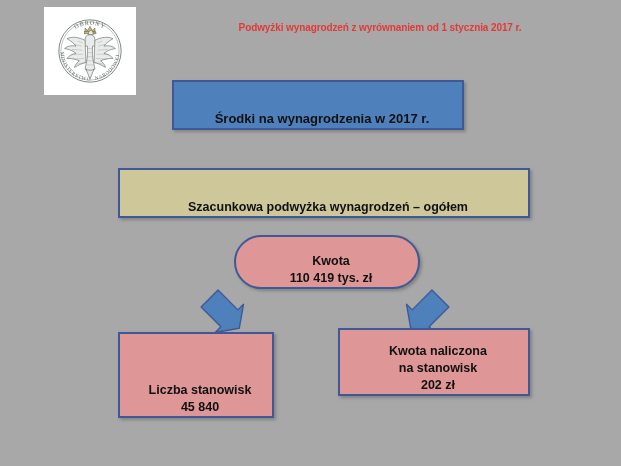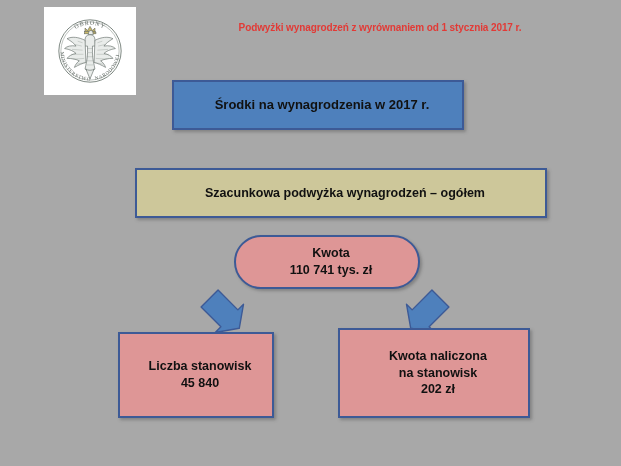--- a/index.html
+++ b/index.html
@@ -52,21 +52,21 @@
   }
 
   
   .box {
     position: absolute;
     box-sizing: border-box;
     border: 2px solid #3d5a96;
     display: flex;
     flex-direction: column;
     align-items: center;
-    justify-content: center;
+    justify-content: flex-end;
     text-align: center;
     color: #111111;
     font-weight: bold;
     line-height: 1.35;
     box-shadow: 2px 2px 3px rgba(60,60,60,0.35);
     padding-left: 8px;
   }
   .box .line { display: block; white-space: nowrap; }
 
   .box-funds {
@@ -78,21 +78,20 @@
     font-size: 13px;
   }
 
   .box-estimate {
     left: 118px;
     top: 168px;
     width: 412px;
     height: 50px;
     background: #cdc79a;
     font-size: 12.5px;
-    margin-left: 17px;
   }
 
   .box-amount {
     left: 234px;
     top: 235px;
     width: 186px;
     height: 54px;
     background: #de9696;
     font-size: 12.5px;
     border-radius: 27px;
@@ -104,21 +103,21 @@
     width: 156px;
     height: 86px;
     background: #de9696;
     font-size: 12.5px;
   }
 
   .box-per-position {
     left: 338px;
     top: 328px;
     width: 192px;
-    height: 90px;
+    height: 68px;
     background: #de9696;
     font-size: 12.5px;
   }
 
   
   .arrow {
     position: absolute;
     width: 62px;
     height: 52px;
   }
@@ -190,21 +189,21 @@
   <div class="box box-funds">
     <span class="line">Środki na wynagrodzenia w 2017 r.</span>
   </div>
 
   <div class="box box-estimate">
     <span class="line">Szacunkowa podwyżka wynagrodzeń – ogółem</span>
   </div>
 
   <div class="box box-amount">
     <span class="line">Kwota</span>
-    <span class="line">110 741 tys. zł</span>
+    <span class="line">110 419 tys. zł</span>
   </div>
 
   <div class="arrow arrow-left">
     <svg width="62" height="52" viewBox="0 0 62 52" aria-hidden="true">
       <g transform="rotate(45 31 26)">
         <path d="M40,14 L40,6 L54,26 L40,46 L40,38 L12,38 L12,14 Z" fill="#4e80bc" stroke="#3d5a96" stroke-width="1.4" stroke-linejoin="round"></path>
       </g>
     </svg>
   </div>
 

